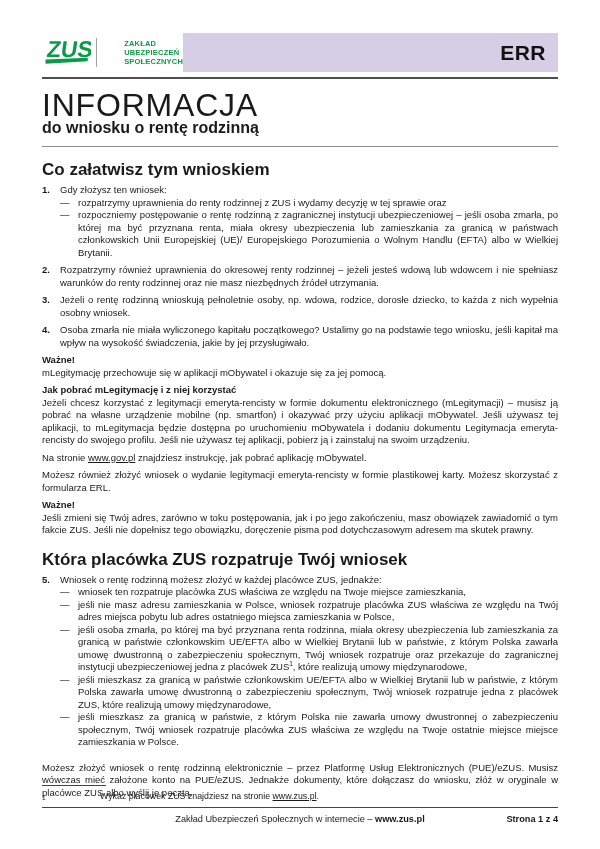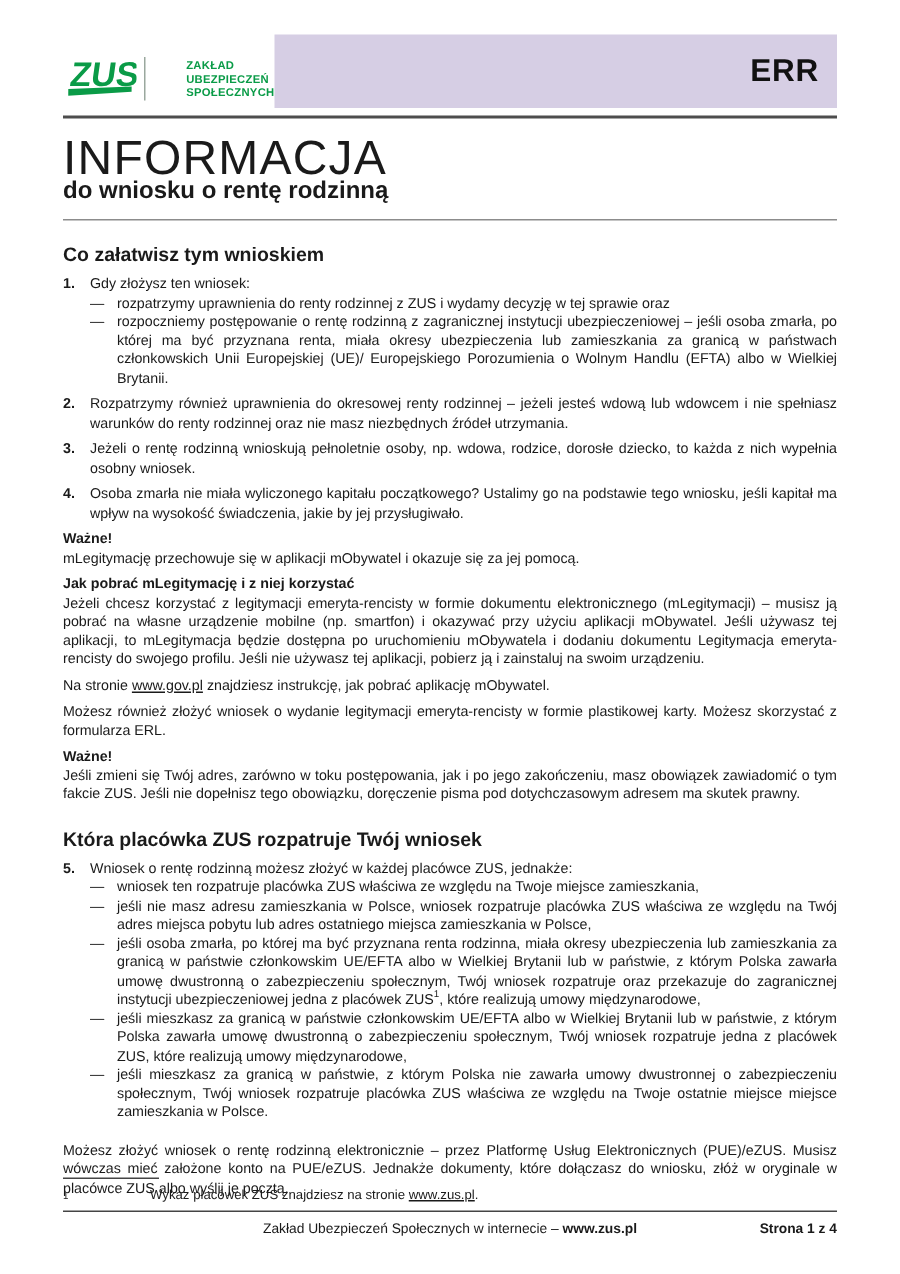--- a/index.html
+++ b/index.html
@@ -10,33 +10,33 @@
     font-family: "Liberation Sans", sans-serif;
   }
   .inner { padding: 30px 42px 0 42px; }
 
   
   .header { display: flex; height: 42px; }
   .logo { display: flex; align-items: center; width: 141px; flex-shrink: 0; }
   .logo svg { display: block; }
   .logo-divider { width: 1px; height: 29px; background: #9aa89e; margin: 2px 7px 0 5px; }
   .org { color: #0a9b47; font-size: 7.5px; line-height: 9px; font-weight: bold; letter-spacing: .2px; padding-top: 2px; margin-left: 20px; }
-  .band { flex: 1; background: #d6cee4; align-self: flex-end; height: 49px;
+  .band { flex: 1; background: #d6cee4; align-self: flex-end; height: 39px;
           display: flex; align-items: center; justify-content: flex-end; padding-right: 12px; }
   .err { font-size: 21px; font-weight: bold; color: #111; letter-spacing: .5px; }
   .header-rule { border: none; border-top: 2px solid #4d4d4d; margin: 5px 0 0 0; }
 
   
   .title-main { font-size: 32px; line-height: 26px; font-weight: normal; letter-spacing: .8px; margin-top: 13px; }
   .title-sub { font-size: 16px; line-height: 18px; font-weight: bold; margin-top: 1px; }
   .title-rule { border: none; border-top: 1px solid #8c8c8c; margin: 9px 0 0 0; }
 
   
   .bodytext { font-size: 9.5px; line-height: 12.5px; text-align: justify; }
-  .sec-heading { font-size: 13px; line-height: 15px; font-weight: bold; margin: 15px 0 7px 0; text-align: left; }
+  .sec-heading { font-size: 17px; line-height: 15px; font-weight: bold; margin: 15px 0 7px 0; text-align: left; }
   .nitem { display: flex; margin-top: 5px; }
   .nnum { width: 18px; flex-shrink: 0; font-weight: bold; }
   .ntext { flex: 1; }
   .ditem { display: flex; margin-left: 18px; }
   .ddash { width: 18px; flex-shrink: 0; }
   .dtext { flex: 1; }
   .block { margin-top: 5px; }
   .lbl { font-weight: bold; }
   .u { text-decoration: underline; }
   sup { font-size: 6.5px; vertical-align: super; line-height: 0; }

